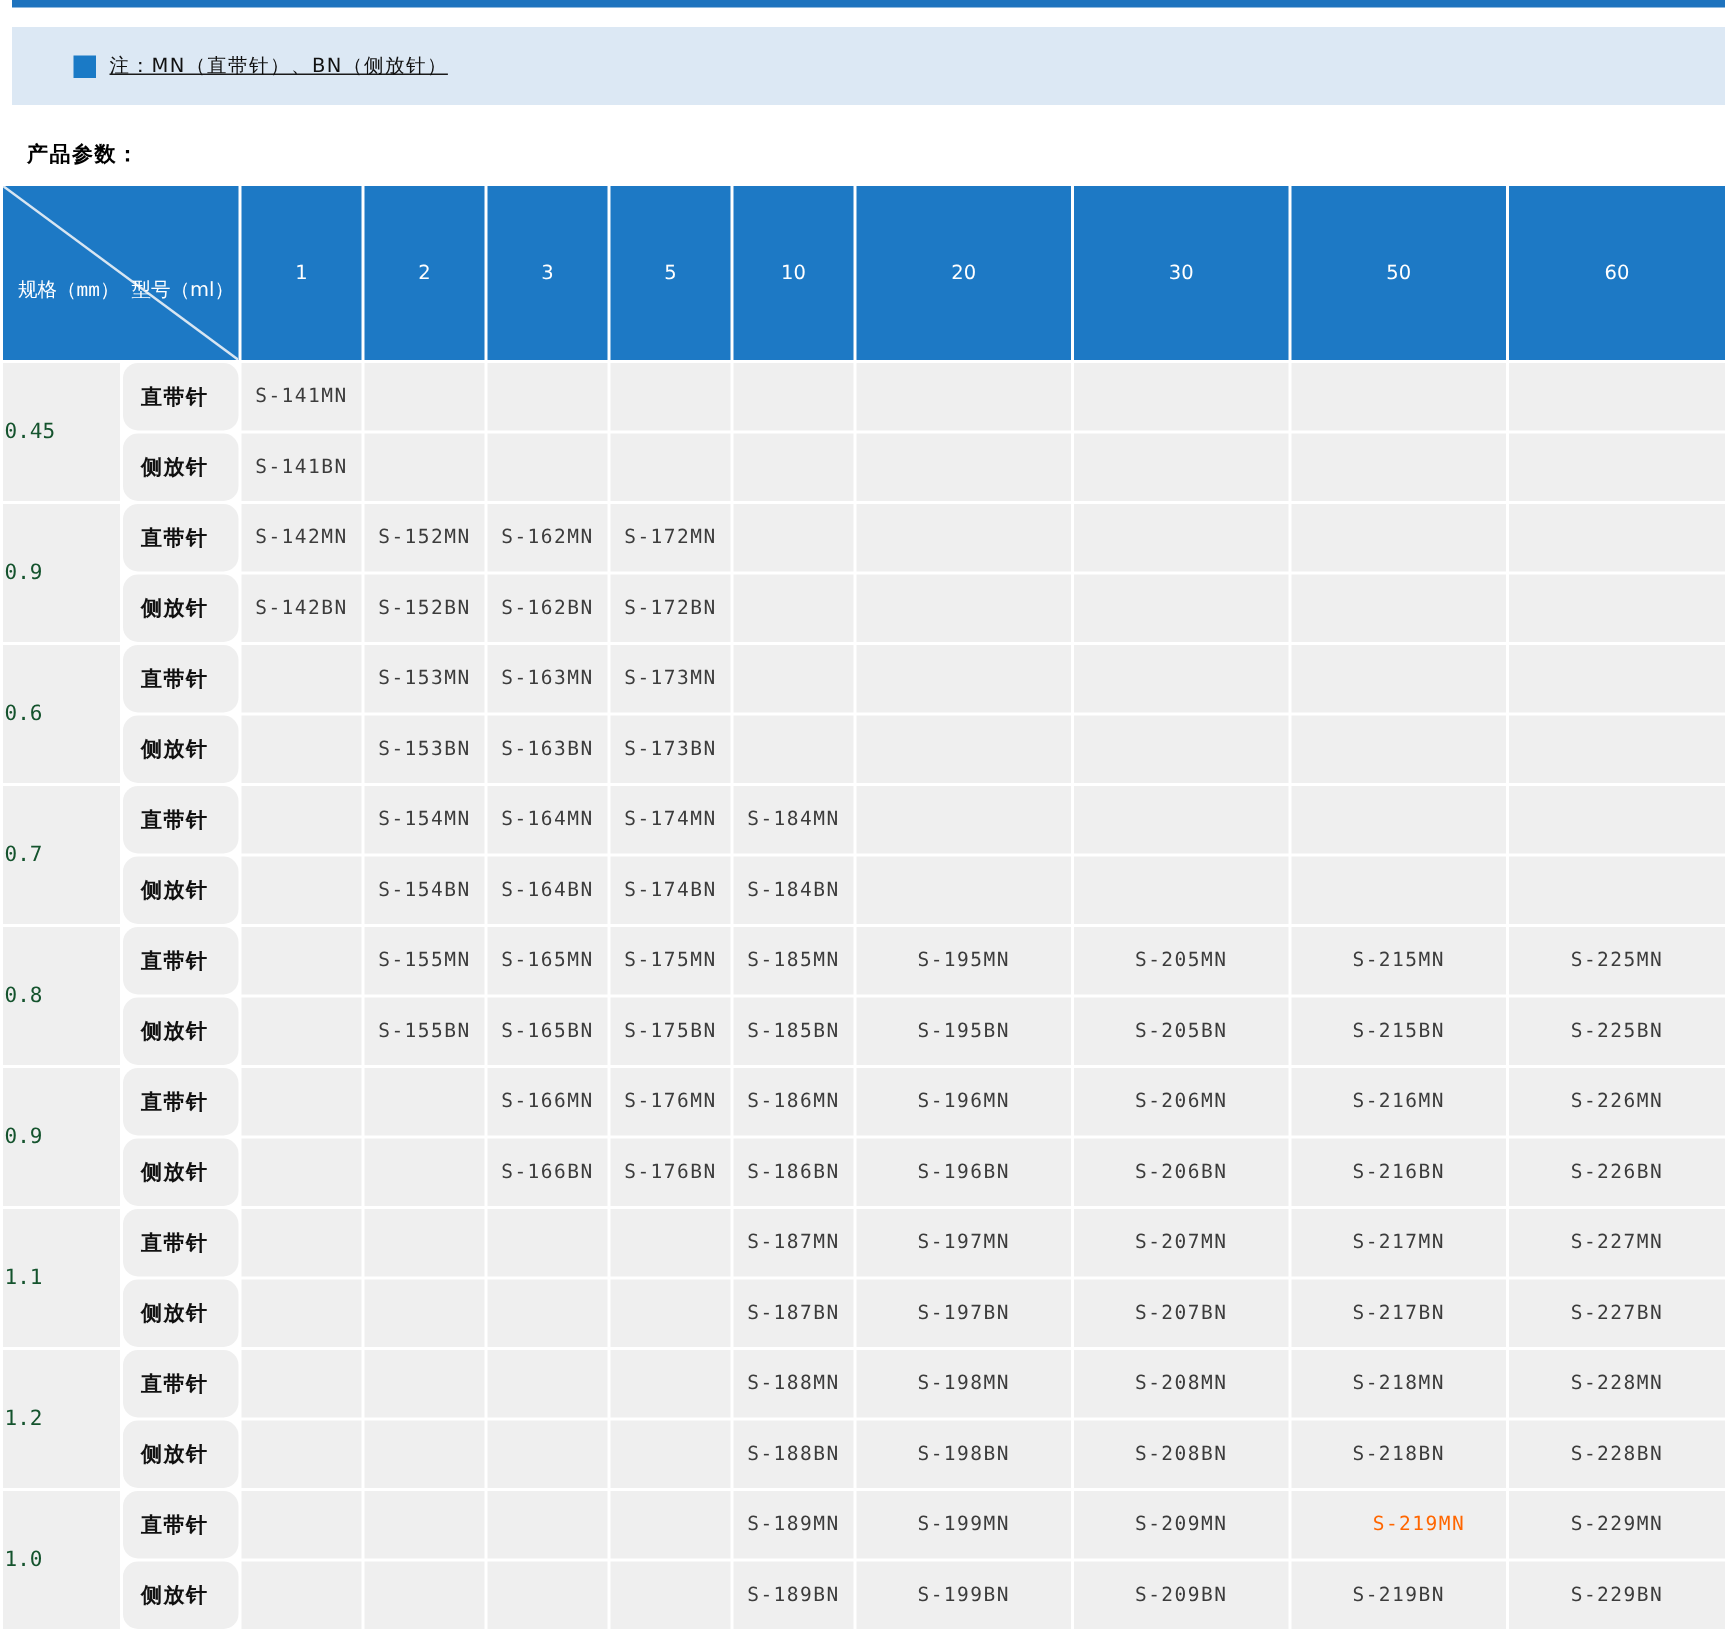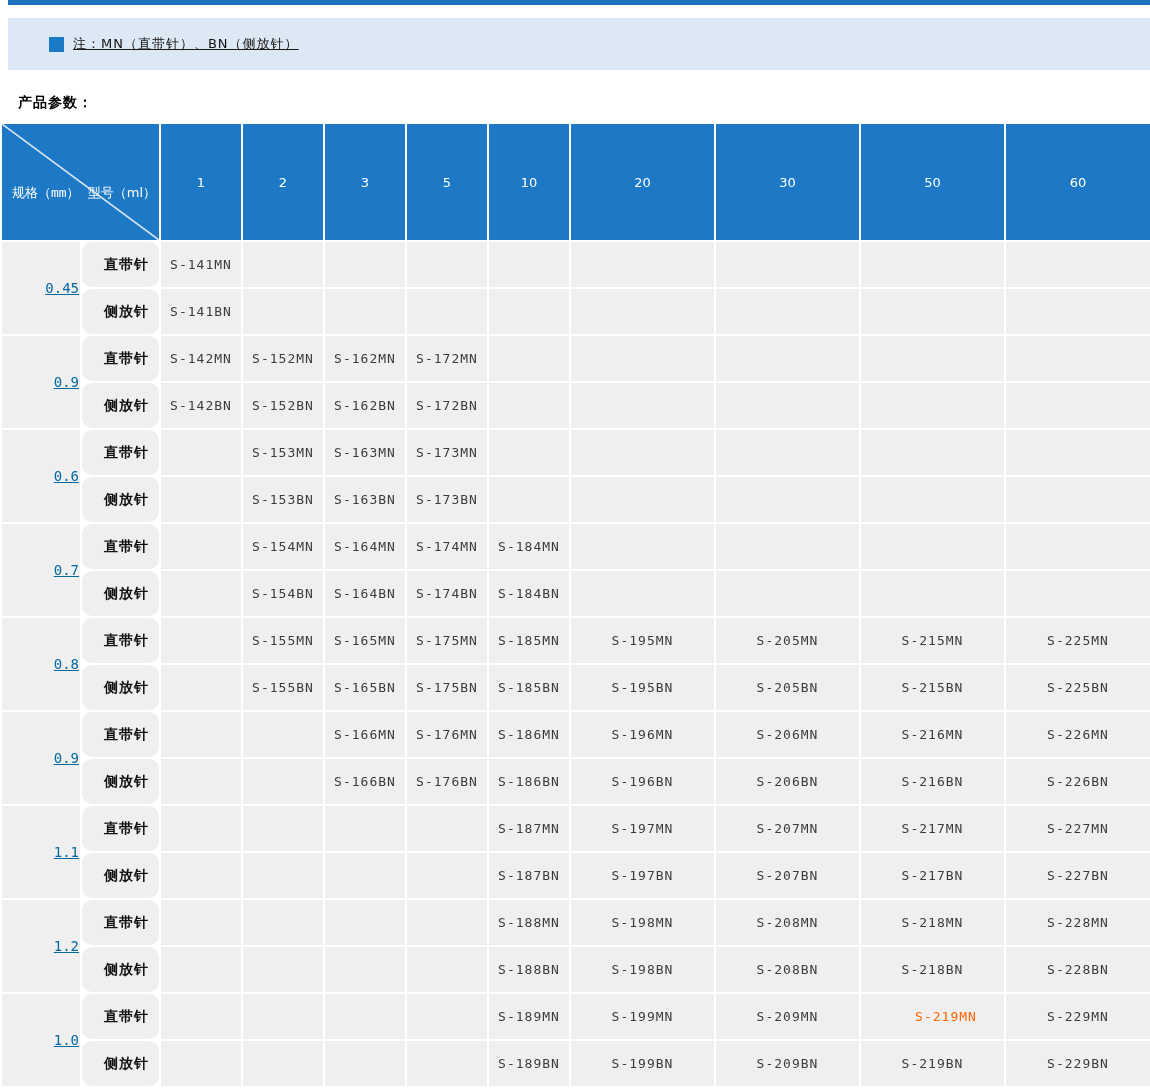--- a/index.html
+++ b/index.html
@@ -38,26 +38,25 @@
   table.product thead th{
     background:var(--header-blue,#1d79c5);color:#fff;font-weight:normal;
     font-size:13px;height:114px;text-align:center;vertical-align:middle;
   }
   th.corner{position:relative;}
   th.corner .diag{position:absolute;left:0;top:0;width:100%;height:100%;}
   th.corner .corner-row{position:absolute;left:10px;top:60px;font-size:13px;font-family:Liberation Mono, monospace;}
   th.corner .corner-col{position:absolute;right:3px;top:60px;font-size:13px;text-align:center;}
   td{height:43px;vertical-align:middle;}
   td.spec{
-    text-align:right;font-size:14px;color:#0369a1;
+    text-align:left;font-size:14px;color:#14532d;
     font-family:"DejaVu Sans Mono","Liberation Mono",monospace;
-    text-decoration:underline;
   }
   td.type{
-    font-weight:bold;font-size:14px;color:#111;padding-left:22px;
+    font-weight:bold;font-size:14px;color:#111;padding-left:12px;
     letter-spacing:1px;
     border-radius:10px;
   }
   td.model{
     text-align:center;font-size:13px;color:#3c3c3c;letter-spacing:1px;
     font-family:"DejaVu Sans Mono","Liberation Mono",monospace;
   }
   td.model.highlight{color:var(--highlight,#ff6600);padding-left:28px;}
 </style>
 </head>

